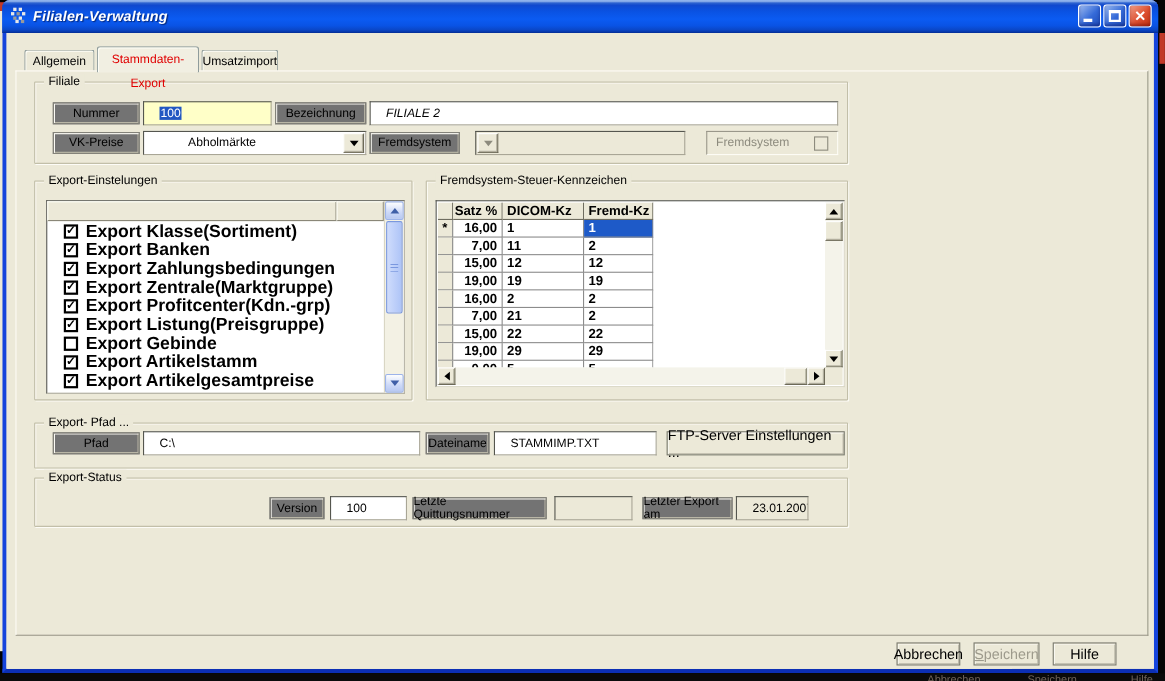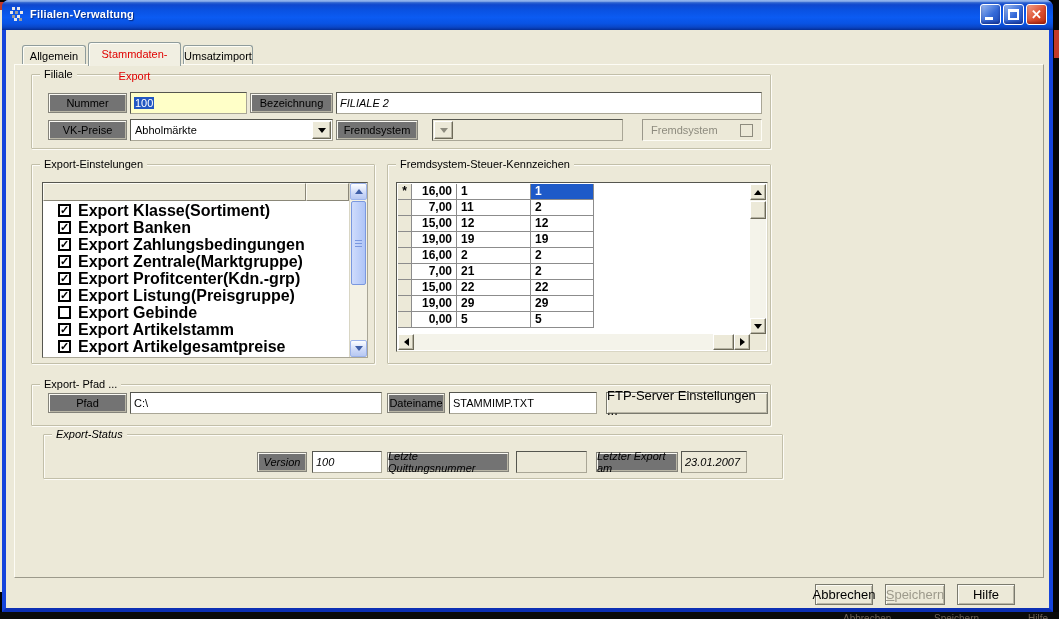--- a/index.html
+++ b/index.html
@@ -16,22 +16,22 @@
     border-left:4px solid #1544dc;border-right:4px solid #1544dc;border-bottom:4px solid #0c2fb4;
     border-radius:7px 7px 0 0;background:#ece9d8;box-sizing:border-box;
   }
   .titlebar{
     position:absolute;left:-4px;top:0;width:1051px;height:30px;border-radius:7px 7px 0 0;
     background:linear-gradient(180deg,#7ea6e9 0%,#9ebdef 3%,#2e63d0 9%,#1048ce 16%,#0a52e2 34%,#0b5bf2 58%,#0953e4 78%,#0a47c8 90%,#0636a8 97%,#042c90 100%);
     display:flex;align-items:center;box-sizing:border-box;padding:0 6px 2px 7px;
   }
   .app-icon{width:16px;height:16px;margin-right:5px;flex:0 0 auto;}
   .title-text{
-    color:#fff;font-weight:bold;font-size:11px;letter-spacing:.2px;
-    text-shadow:1px 1px 1px rgba(0,20,80,.7);flex:1 1 auto;
+    color:#fff;font-weight:bold;font-size:13px;letter-spacing:.2px;
+    text-shadow:1px 1px 1px rgba(0,20,80,.7);flex:1 1 auto;font-style:italic;
   }
   .tb-btn{
     width:21px;height:21px;margin-left:2px;border-radius:3px;border:1px solid #fff;
     box-sizing:border-box;position:relative;flex:0 0 auto;
     background:linear-gradient(135deg,#9dbbf0 0%,#356ad8 55%,#1e4cb8 100%);
     box-shadow:inset 0 -2px 3px rgba(0,10,90,.45);
   }
   .tb-btn.close{background:linear-gradient(135deg,#f2a088 0%,#dd4f30 55%,#c03010 100%);box-shadow:inset 0 -2px 3px rgba(90,0,0,.45);}
   .glyph-min{position:absolute;left:4px;bottom:4px;width:8px;height:3px;background:#fff;}
   .glyph-max{position:absolute;left:4px;top:4px;width:11px;height:11px;box-sizing:border-box;border:2px solid #fff;border-top-width:3px;}
@@ -54,28 +54,28 @@
   .group>.legend{position:absolute;top:-8px;left:8px;background:#ece9d8;padding:0 4px;line-height:14px;}
   
   .lbl-btn{
     position:absolute;background:#737373;border:1px solid #84837a;box-sizing:border-box;
     box-shadow:inset 1px 1px 0 #fbfaf4, inset -1px -1px 0 #b9b6a6;
     text-align:left;display:flex;align-items:center;justify-content:center;
   }
   
   .field{
     position:absolute;background:#fff;border:1px solid;border-color:#55564f #a9a696 #a9a696 #55564f;
-    box-sizing:border-box;display:flex;align-items:center;padding:0 3px;white-space:nowrap;overflow:hidden;
+    box-sizing:border-box;display:flex;align-items:center;padding:0 14px;white-space:nowrap;overflow:hidden;
   }
   .field.yellow{background:#ffffc8;}
   .field.flat{background:#ece9d8;}
   .sel-text{background:#2257c2;color:#fff;padding:0 1px;}
   
   .combo{position:absolute;background:#fff;border:1px solid;border-color:#55564f #a9a696 #a9a696 #55564f;box-sizing:border-box;display:flex;align-items:stretch;}
-  .combo .ctext{flex:1 1 auto;display:flex;align-items:center;padding:4px 4px;white-space:nowrap;overflow:hidden;}
+  .combo .ctext{flex:1 1 auto;display:flex;align-items:center;padding:4px 4px;white-space:nowrap;overflow:hidden;margin-left:36px;}
   .combo .cbtn{
     flex:0 0 17px;margin:1px;background:#ece9d8;border:1px solid;border-color:#fff #6d6a58 #6d6a58 #fff;
     box-shadow:inset -1px -1px 0 #b5b2a2;display:flex;align-items:center;justify-content:center;
   }
   .combo.disabled{background:#ece9d8;}
   .combo.disabled .ctext{color:#8d8b7e;}
   .tri-down{width:0;height:0;border-left:4px solid transparent;border-right:4px solid transparent;border-top:5px solid #000;}
   .combo.disabled .tri-down{border-top-color:#8d8b7e;}
   
   .chkgroup{
@@ -272,20 +272,27 @@
                 <div class="t-dn"></div>
               </div>
           </div>
         </div>
       </div>
 
       <div class="group" style="left:372px;top:99px;width:384px;height:200px;">
         <div class="legend">Fremdsystem-Steuer-Kennzeichen</div>
         <div class="gridbox" style="left:8px;top:17px;width:372px;height:170px;">
           <div class="grid-area" style="width:352px;height:150px;" id="grid-area">
+            <div class="trow">
+              <div class="tcell head selcol"></div>
+              <div class="tcell head c1">Satz %</div>
+              <div class="tcell head c2">DICOM-Kz</div>
+              <div class="tcell head c3">Fremd-Kz</div>
+              <div class="tcell filler"></div>
+            </div>
             <div id="grid-rows">
                 <div class="trow">
                   <div class="tcell selcol">*</div>
                   <div class="tcell c1">16,00</div>
                   <div class="tcell c2">1</div>
                   <div class="tcell c3 selected">1</div>
                   <div class="tcell filler"></div>
                 </div>
                 <div class="trow">
                   <div class="tcell selcol"></div>
@@ -369,21 +376,21 @@
 
       <div class="group" style="left:16px;top:319px;width:740px;height:42px;">
         <div class="legend">Export- Pfad ...</div>
         <div class="lbl-btn" style="left:16px;top:8px;width:79px;height:20px;">Pfad</div>
         <div class="field" style="left:98px;top:7px;width:252px;height:22px;">C:\</div>
         <div class="lbl-btn" style="left:355px;top:8px;width:58px;height:20px;">Dateiname</div>
         <div class="field" style="left:417px;top:7px;width:148px;height:22px;">STAMMIMP.TXT</div>
         <div class="btn" style="left:574px;top:7px;width:162px;height:22px;">FTP-Server Einstellungen ...</div>
       </div>
 
-      <div class="group" style="left:28px;top:369px;width:740px;height:45px;font-style:italic;">
+      <div class="group" style="left:16px;top:369px;width:740px;height:45px;">
         <div class="legend">Export-Status</div>
         <div class="lbl-btn" style="left:213px;top:17px;width:50px;height:20px;">Version</div>
         <div class="field" style="left:268px;top:16px;width:70px;height:22px;">100</div>
         <div class="lbl-btn" style="left:343px;top:17px;width:122px;height:20px;">Letzte Quittungsnummer</div>
         <div class="field flat" style="left:472px;top:16px;width:71px;height:22px;"></div>
         <div class="lbl-btn" style="left:552px;top:17px;width:82px;height:20px;">Letzter Export am</div>
         <div class="field flat" style="left:637px;top:16px;width:66px;height:22px;">23.01.2007</div>
       </div>
 
     </div>

